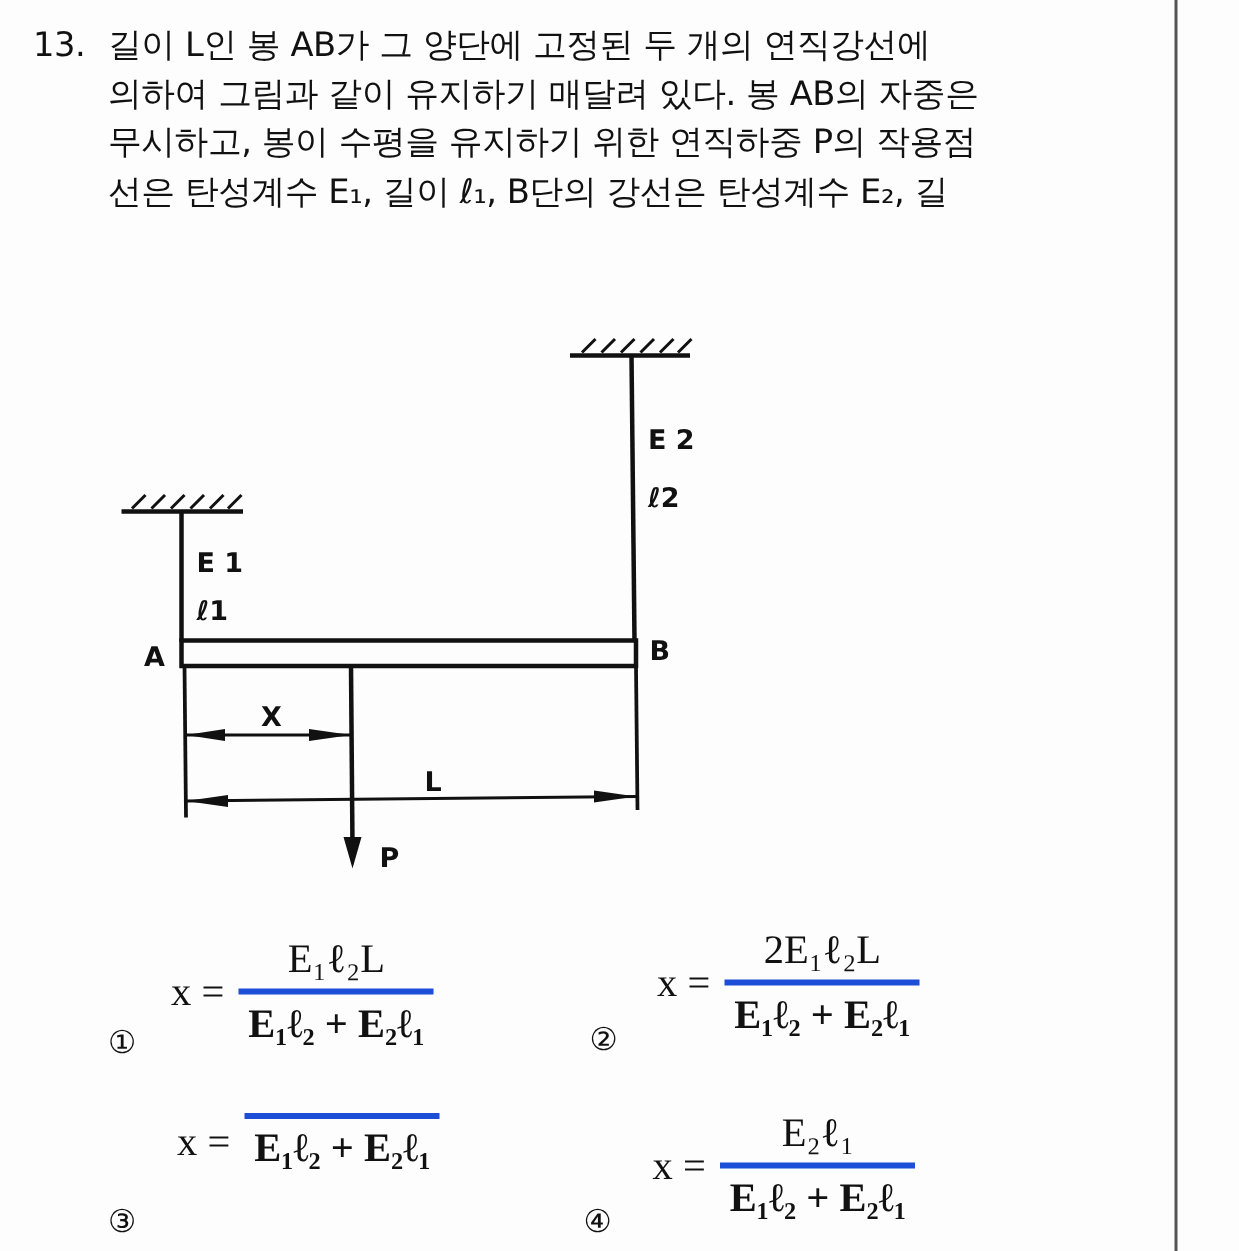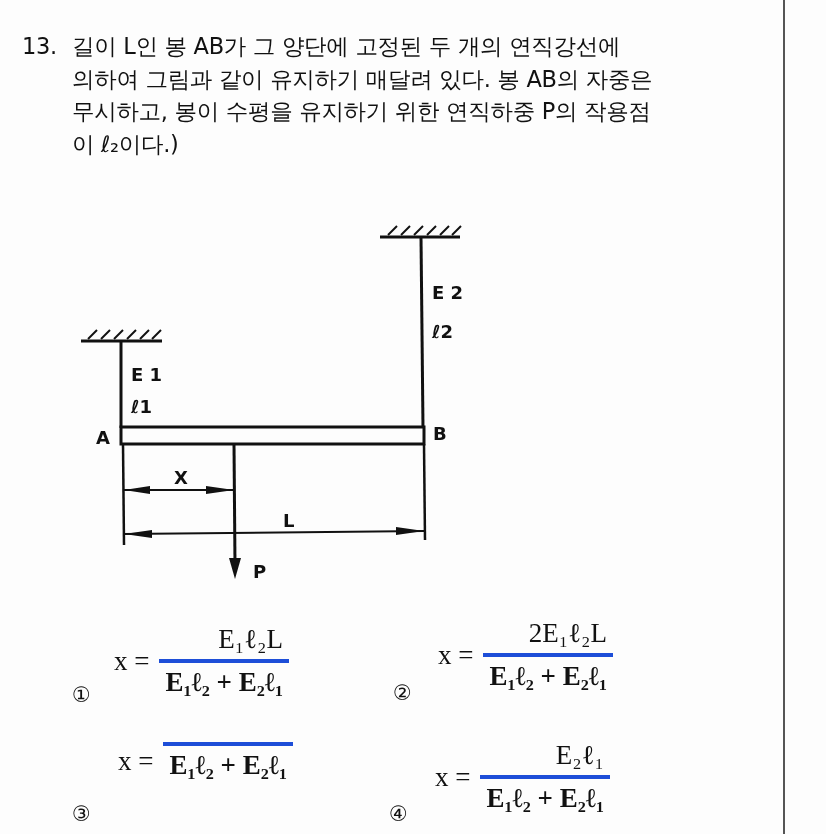--- a/index.html
+++ b/index.html
@@ -2,39 +2,39 @@
 <html><head>
 <meta charset="utf-8">
 <style>
   html, body { margin: 0; padding: 0; background: #fdfdfd; }
   body { width: 826px; height: 834px; position: relative; overflow: hidden;
          font-family: "DejaVu Sans", sans-serif; color: #111; }
   .vrule { position: absolute; left: 783px; top: 0; width: 2px; height: 834px; background: #555; }
   .q { position: absolute; left: 22px; top: 14px; width: 760px; font-size: 22.5px; line-height: 32.5px; letter-spacing: -0.3px; }
   .q .line { white-space: nowrap; }
   .q .indent { padding-left: 50px; }
-  .q .num { display: inline-block; width: 50px; margin-top: 16px; }
+  .q .num { display: inline-block; width: 50px; }
   .diagram { position: absolute; left: 0; top: 0; }
   .circ { position: absolute; font-family: "DejaVu Sans", sans-serif; font-size: 21px; }
   .frac { position: absolute; display: flex; align-items: center; font-family: "Liberation Serif", serif; font-size: 27px; }
   .frac .lhs { margin-right: 10px; }
-  .frac .fr { display: inline-flex; flex-direction: column; align-items: flex-end; }
+  .frac .fr { display: inline-flex; flex-direction: column; align-items: center; }
   .frac .top { padding: 0 6px 4px; }
   .frac .bot { padding: 4px 6px 0; border-top: 4px solid #1d4ed8; font-weight: bold; }
 </style>
 </head>
 <body>
 
 <div class="vrule"></div>
 
 <div class="q">
   <div class="line"><span class="num">13.</span><span>길이 L인 봉 AB가 그 양단에 고정된 두 개의 연직강선에</span></div>
   <div class="line indent">의하여 그림과 같이 유지하기 매달려 있다. 봉 AB의 자중은</div>
   <div class="line indent">무시하고, 봉이 수평을 유지하기 위한 연직하중 P의 작용점</div>
-  <div class="line indent">이 ℓ₂이다.)</div>
+  <div class="line indent">선은 탄성계수 E₁, 길이 ℓ₁, B단의 강선은 탄성계수 E₂, 길</div>
 </div>
 
 <svg class="diagram" width="826" height="600">
   <g stroke="#111" fill="none" stroke-width="3">
 
     <g>
       <line x1="81" y1="341" x2="162" y2="341"></line>
       <line x1="88" y1="339" x2="97" y2="330" stroke-width="2"></line>
       <line x1="101" y1="339" x2="110" y2="330" stroke-width="2"></line>
       <line x1="114" y1="339" x2="123" y2="330" stroke-width="2"></line>

